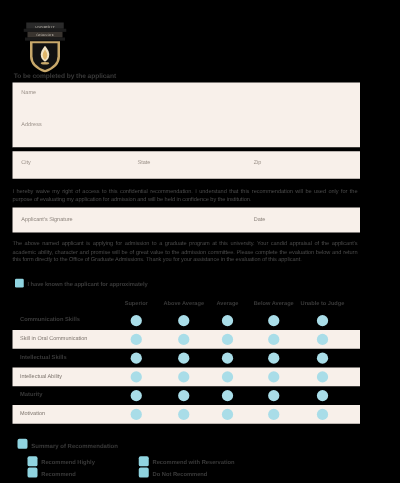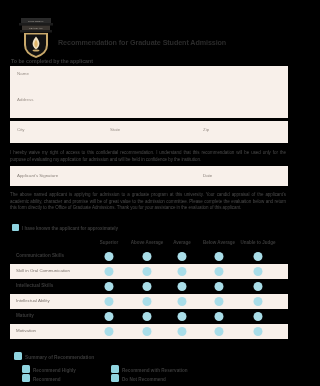--- a/index.html
+++ b/index.html
@@ -82,21 +82,20 @@
         <rect x="2" y="14" width="32" height="2.5" fill="#1c1c1c"></rect>
         <text x="18" y="6" font-size="2.6" fill="#d8d2c8" text-anchor="middle" font-family="Liberation Serif, serif">UNIVERSITY</text>
         <text x="18" y="13" font-size="2.6" fill="#d8d2c8" text-anchor="middle" font-family="Liberation Serif, serif">GRADUATE</text>
         <path d="M6 17 h24 v12 q0 9 -12 13 q-12 -4 -12 -13 z" fill="#c9a96b"></path>
         <path d="M8 18.5 h20 v10.5 q0 7.6 -10 11 q-10 -3.4 -10 -11 z" fill="#111"></path>
         <path d="M18 20.5 q3.4 4 3.4 7.2 q0 3.4 -3.4 5.6 q-3.4 -2.2 -3.4 -5.6 q0 -3.2 3.4 -7.2 z" fill="#f2e3c4"></path>
         <path d="M18 23.5 q1.8 2.6 1.8 4.6 q0 2.2 -1.8 3.6 q-1.8 -1.4 -1.8 -3.6 q0 -2 1.8 -4.6 z" fill="#e0b66a"></path>
         <ellipse cx="18" cy="34.5" rx="3.4" ry="1" fill="#c9a96b"></ellipse>
       </svg>
     </div>
-    <div class="doc-title">Recommendation for Graduate Student Admission</div>
   </div>
 
   <div style="padding:0 0 2px 0;">
     <div class="sec-head">To be completed by the applicant</div>
 
     <div class="panel">
       <div class="fld">
         <span class="lbl">Name</span>
       </div>
       <div class="fld">

